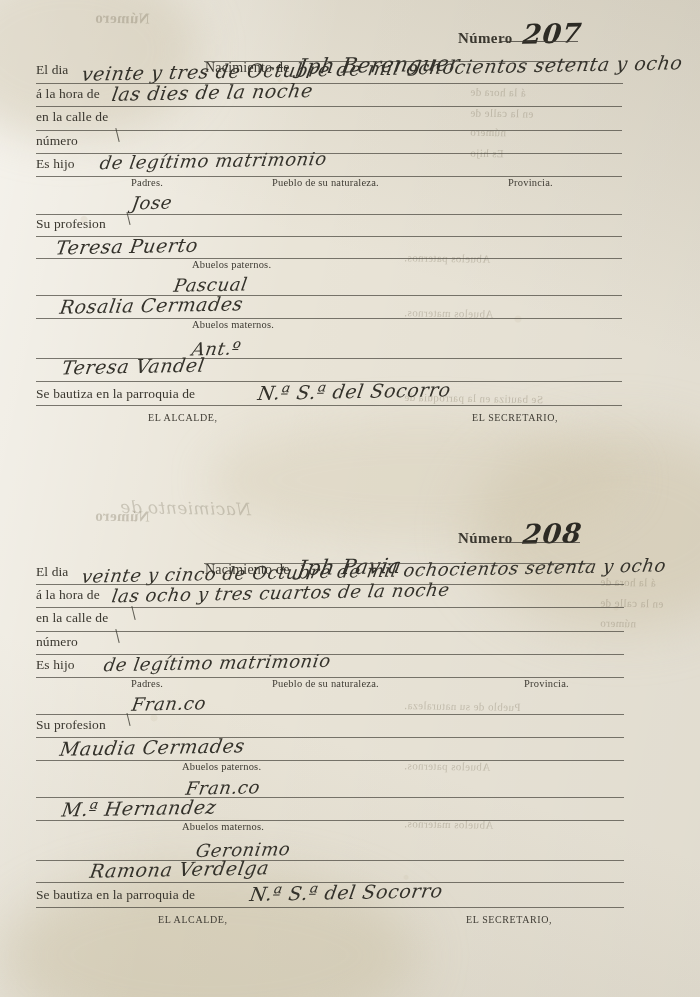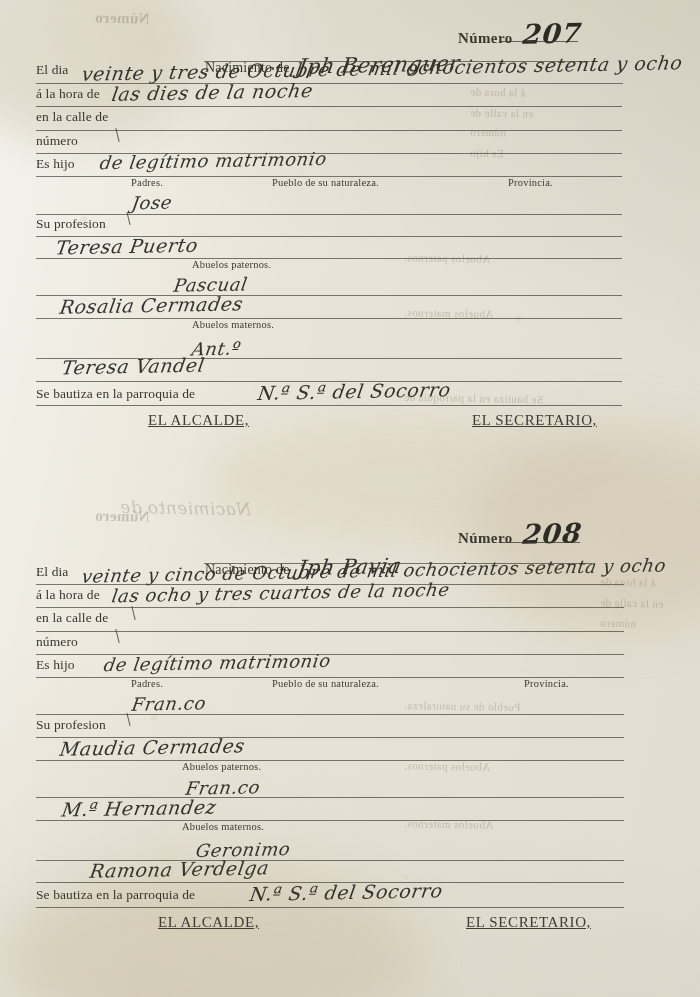--- a/index.html
+++ b/index.html
@@ -123,25 +123,24 @@
   }
   .caption {
     position: absolute;
     font-size: 10.5px;
     color: #3f3c34;
     white-space: nowrap;
     letter-spacing: .2px;
   }
   .smallcaps {
     position: absolute;
-    font-size: 15px;
+    font-size: 10px;
     color: #3f3c34;
     letter-spacing: .6px;
     white-space: nowrap;
-    text-decoration: underline;
   }
 
   
   .entry {
     position: absolute;
     font-family: "DejaVu Serif", serif;
     font-style: italic;
     color: #34322b;
     white-space: nowrap;
     transform: rotate(-1.1deg) skewX(-10deg);

